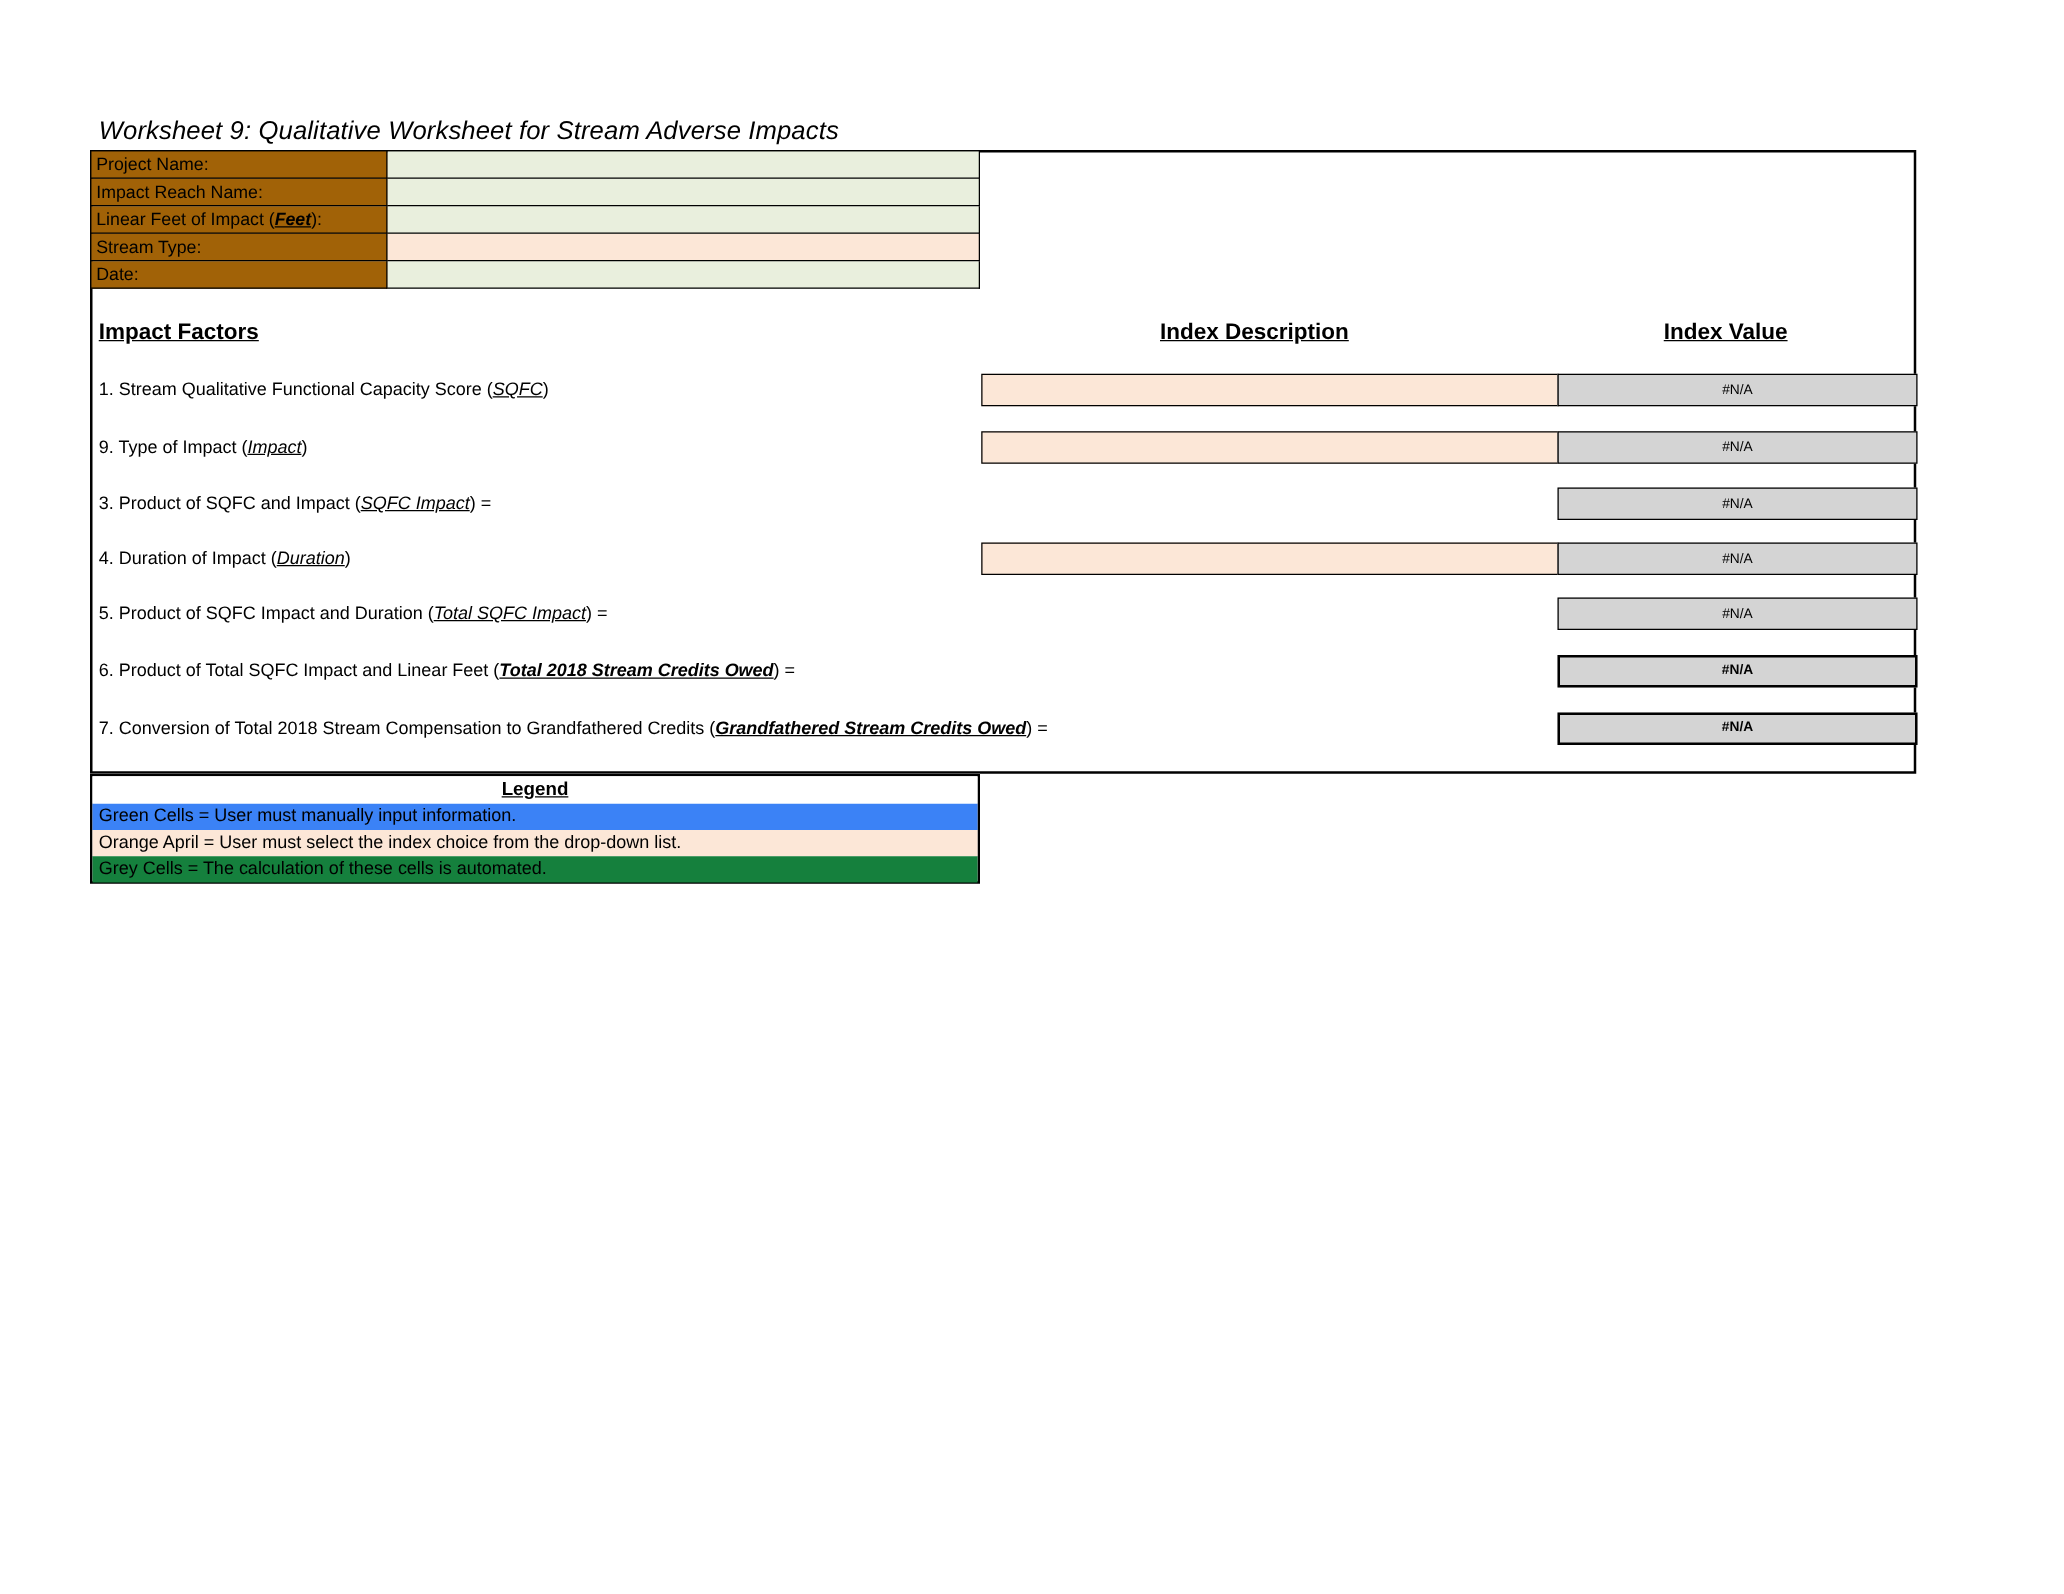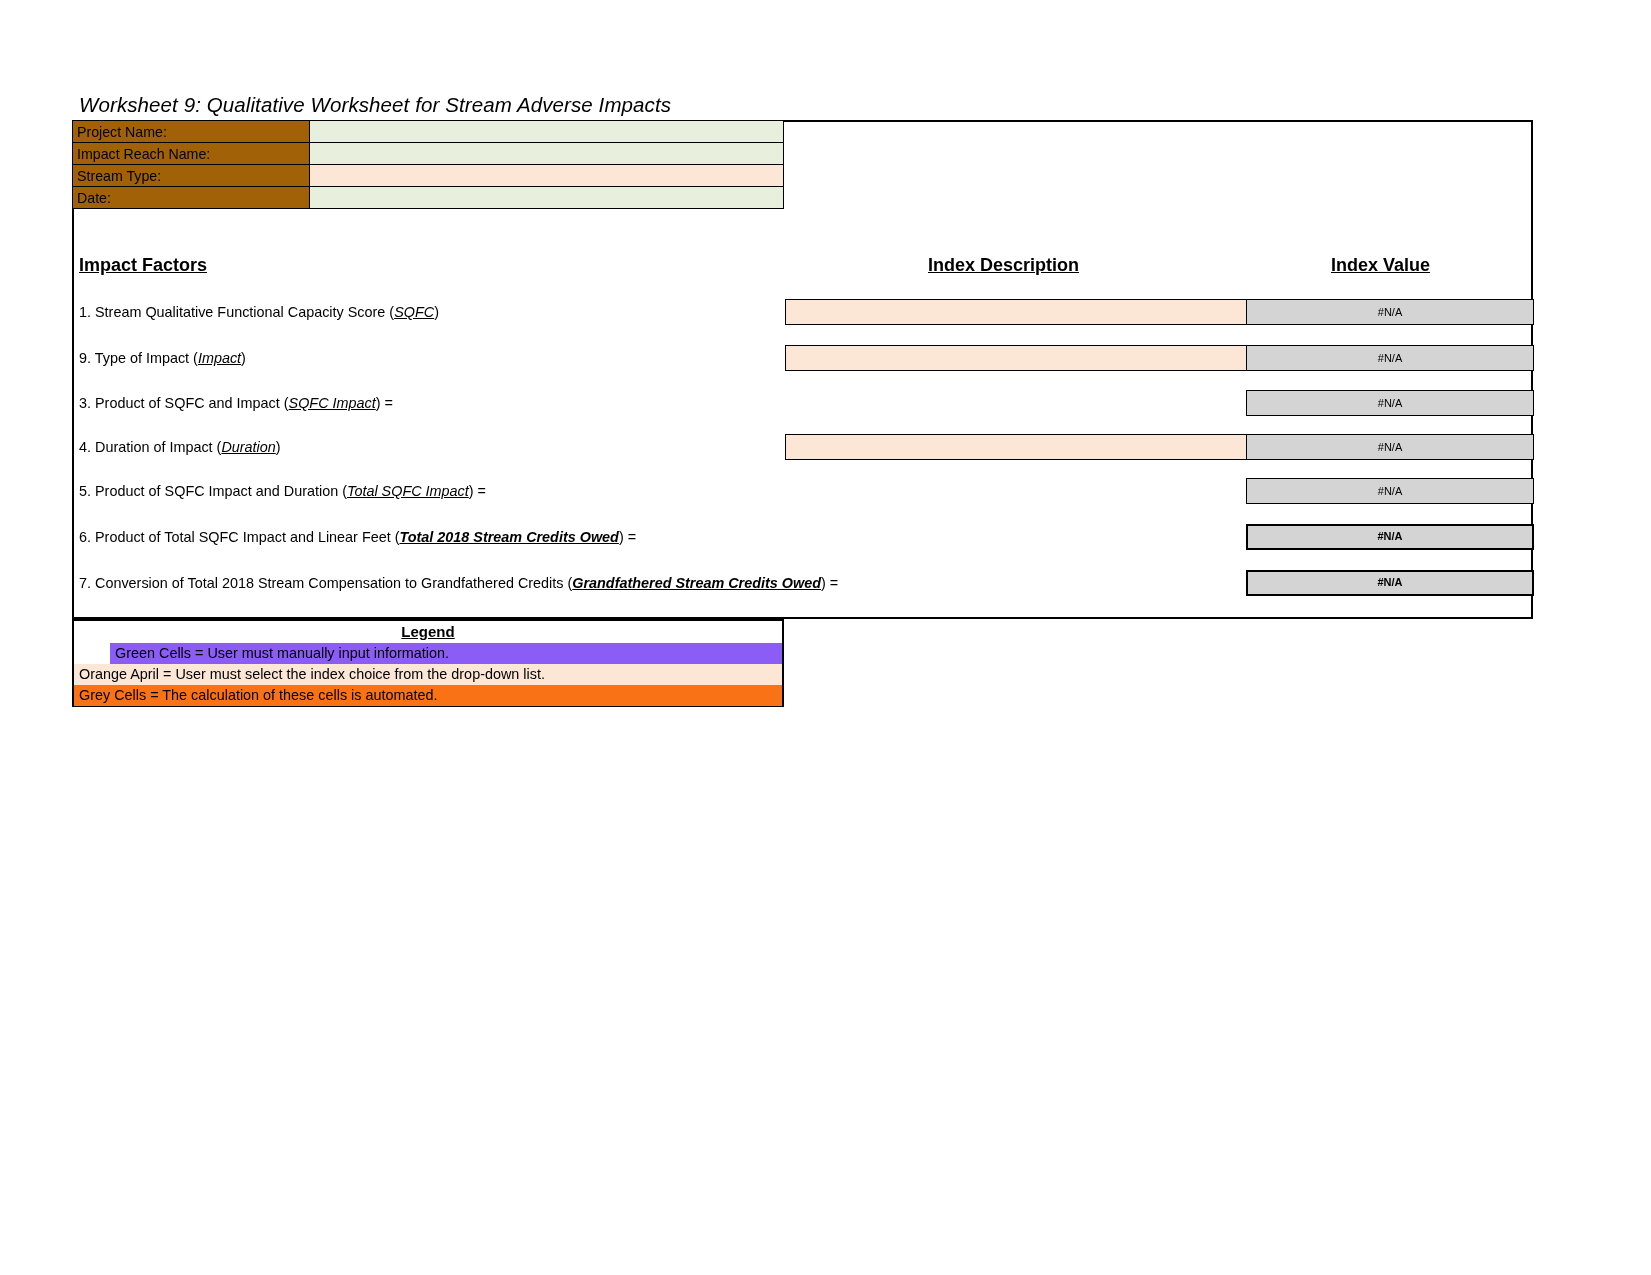--- a/index.html
+++ b/index.html
@@ -165,23 +165,23 @@
     background: #ffffff;
   }
   .legend-row {
     height: 21px;
     line-height: 21px;
     font-size: 14.4px;
     padding-left: 5px;
     white-space: nowrap;
     box-sizing: border-box;
   }
-  .legend-row.green  { background: #8b5cf6; margin-left: 36px; }
+  .legend-row.green  { background: #3b82f6; }
   .legend-row.orange { background: #fce7d7; }
-  .legend-row.grey   { background: #f97316; }
+  .legend-row.grey   { background: #15803d; }
 
   
   .footer {
     position: absolute;
     left: 0;
     top: 1140px;
     width: 1651px;
     text-align: center;
     font-size: 15px;
   }
@@ -196,20 +196,24 @@
   <div class="main-frame"></div>
 
   <table class="info-table">
     <tbody>
       <tr>
         <td class="label">Project Name:</td>
         <td class="val-green"></td>
       </tr>
       <tr>
         <td class="label">Impact Reach Name:</td>
+        <td class="val-green"></td>
+      </tr>
+      <tr>
+        <td class="label"><span>Linear Feet of Impact (</span><span class="it-ital">Feet</span><span>):</span></td>
         <td class="val-green"></td>
       </tr>
       <tr>
         <td class="label">Stream Type:</td>
         <td class="val-orange"></td>
       </tr>
       <tr>
         <td class="label">Date:</td>
         <td class="val-green"></td>
       </tr>

